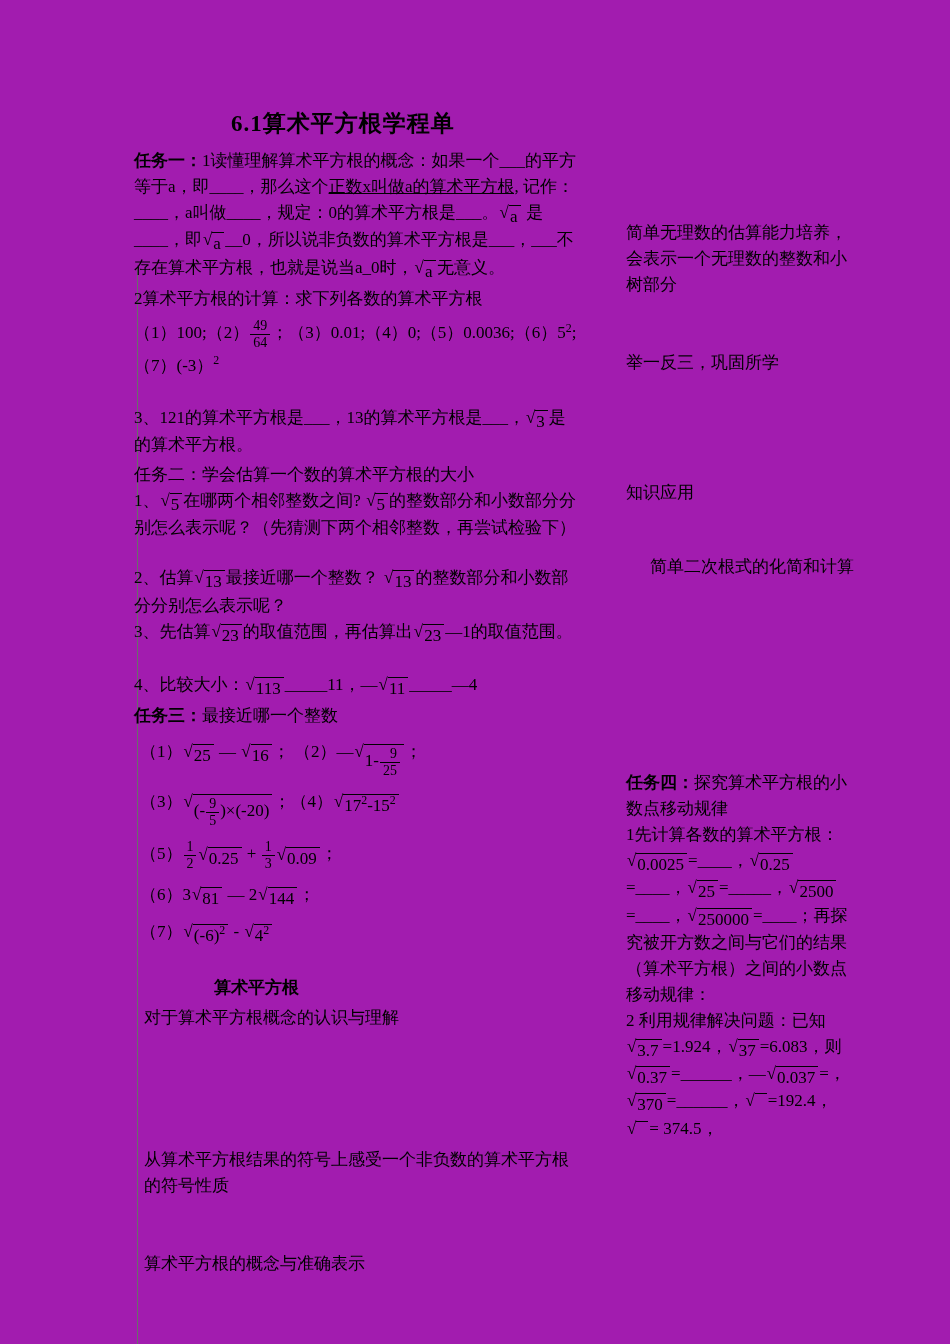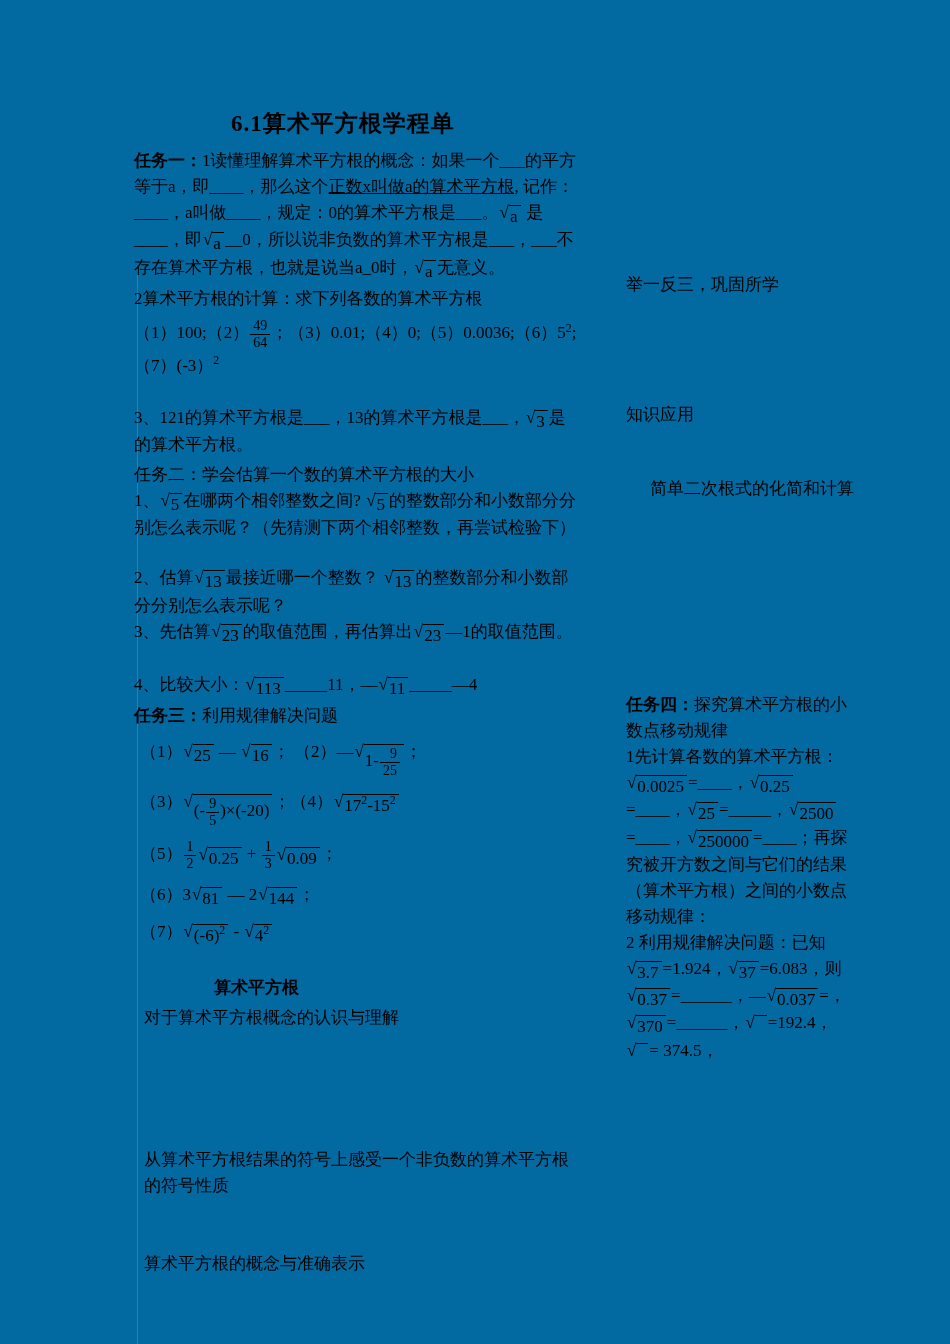--- a/index.html
+++ b/index.html
@@ -1,17 +1,17 @@
 <!DOCTYPE html>
 <html><head>
 <meta charset="utf-8">
 <style>
   html,body{margin:0;padding:0;background:#fff;}
   .page{
-    position:relative;width:950px;height:1344px;background:#0369a1;overflow:hidden;
+    position:relative;width:950px;height:1344px;background:#a21caf;overflow:hidden;
     font-family:"Liberation Serif","DejaVu Serif",serif;font-size:17px;color:#000;
   }
   .title{
     position:absolute;top:108px;left:231px;margin:0;
     font-size:23px;font-weight:bold;letter-spacing:1px;
   }
   .divider{position:absolute;left:137px;top:268px;width:1px;height:1076px;background:#6b6b6b;}
   .left-col{position:absolute;left:134px;top:148px;width:450px;line-height:26px;}
   .right-col{position:absolute;left:626px;top:220px;width:228px;line-height:26px;}
   .para{margin:0;}
@@ -79,21 +79,21 @@
           <span class="sqrt-sign">√</span>
           <span class="rad"><span class="t">23</span></span>
         </span><span class="t">—1的取值范围。</span></div>
     <div class="para mt26"><span class="t">4、比较大小：</span><span class="sqrt">
           <span class="sqrt-sign">√</span>
           <span class="rad"><span class="t">113</span></span>
         </span><span class="t">_____11，—</span><span class="sqrt">
           <span class="sqrt-sign">√</span>
           <span class="rad"><span class="t">11</span></span>
         </span><span class="t">_____—4</span></div>
-    <div class="para mt4"><span class="b">任务三：</span><span class="t">利用规律解决问题</span></div>
+    <div class="para mt4"><span class="b">任务三：</span><span class="t">最接近哪一个整数</span></div>
     <div class="para mathrow"><span class="t">（1）</span><span class="sqrt">
           <span class="sqrt-sign">√</span>
           <span class="rad"><span class="t">25</span></span>
         </span><span class="t"> — </span><span class="sqrt">
           <span class="sqrt-sign">√</span>
           <span class="rad"><span class="t">16</span></span>
         </span><span class="t">；  （2）—</span><span class="sqrt">
           <span class="sqrt-sign">√</span>
           <span class="rad"><span class="t">1-</span><span class="frac"><span class="num">9</span><span class="den">25</span></span></span>
         </span><span class="t">；</span></div>
@@ -125,20 +125,21 @@
           <span class="sqrt-sign">√</span>
           <span class="rad"><span class="t">4</span><sup>2</sup></span>
         </span></div>
     <div class="para mt28 indent80"><span class="b">算术平方根</span></div>
     <div class="para mt4 indent10"><span class="t">对于算术平方根概念的认识与理解</span></div>
     <div class="para mt116 indent10"><span class="t">从算术平方根结果的符号上感受一个非负数的算术平方根的符号性质</span></div>
     <div class="para mt52 indent10"><span class="t">算术平方根的概念与准确表示</span></div>
   </div>
 
   <div class="right-col">
+    <div class="para"><span class="t">简单无理数的估算能力培养，会表示一个无理数的整数和小树部分</span></div>
     <div class="para mt52"><span class="t">举一反三，巩固所学</span></div>
     <div class="para mt104"><span class="t">知识应用</span></div>
     <div class="para mt48"><span class="t">简单二次根式的化简和计算</span></div>
     <div class="para mt190"><span class="b">任务四：</span><span class="t">探究算术平方根的小数点移动规律</span></div>
     <div class="para"><span class="t">1先计算各数的算术平方根：</span><span class="sqrt">
           <span class="sqrt-sign">√</span>
           <span class="rad"><span class="t">0.0025</span></span>
         </span><span class="t">=____，</span><span class="sqrt">
           <span class="sqrt-sign">√</span>
           <span class="rad"><span class="t">0.25</span></span>

